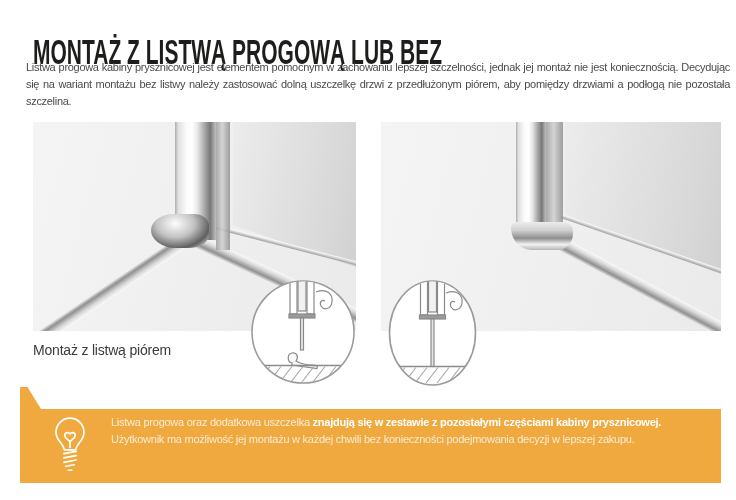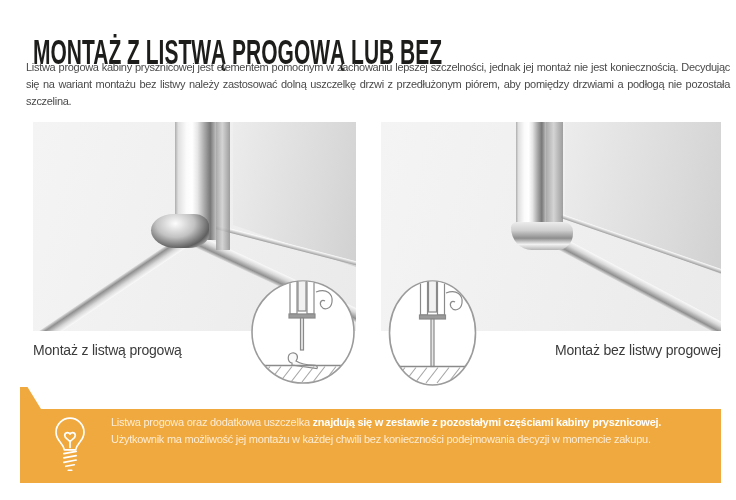--- a/index.html
+++ b/index.html
@@ -151,38 +151,37 @@
           <path d="M17,104 L29,88.5"></path>
           <path d="M28,104 L40,88.5"></path>
         <path d="M39,104 L51,88.5"></path>
           <path d="M50,104 L62,88.5"></path>
           <path d="M61,104 L73,88.5"></path>
         <path d="M72,104 L84,88.5"></path>
       </g>
     </g>
   </svg>
 
-  <div class="caption" id="captionL">Montaż z listwą progową</div>
-  <div class="caption" id="captionR">Montaż bez listwy progowej</div>
+  <div class="caption" id="captionL">Montaż z listwą piórem</div>
 
   <div class="note">
     <svg class="note-shape" viewBox="0 0 701 96" preserveAspectRatio="none">
       <polygon points="0,0 7.5,0 21,22 701,22 701,96 0,96" fill="#F0A93E"></polygon>
     </svg>
     <svg class="bulb" viewBox="0 0 36 64">
       <g fill="none" stroke="#ffffff" stroke-width="1.8" stroke-linecap="round" stroke-linejoin="round">
         <path d="M18,1.5 C9.8,1.5 3.2,8.1 3.2,16.3 c0,5 2.3,8 4.7,10.9 c1.9,2.3 3.6,4.5 4.1,7.8 h12 c0.5,-3.3 2.2,-5.5 4.1,-7.8 c2.4,-2.9 4.7,-5.9 4.7,-10.9 C32.8,8.1 26.2,1.5 18,1.5 Z"></path>
         <path d="M18,26.5 c-1.2,-2.6 -5.6,-3.1 -5.6,-6.6 c0,-1.9 1.4,-3.2 3,-3.2 c1.2,0 2.1,0.7 2.6,1.7 c0.5,-1 1.4,-1.7 2.6,-1.7 c1.6,0 3,1.3 3,3.2 c0,3.5 -4.4,4 -5.6,6.6 Z"></path>
         <path d="M18,26.5 v6"></path>
         <path d="M11.5,39 l13,-2.4"></path>
         <path d="M11.5,43.6 l13,-2.4"></path>
         <path d="M11.5,48.2 l13,-2.4"></path>
         <path d="M13.5,52.4 l9,-1.6"></path>
         <path d="M16.2,56.6 h3.6"></path>
       </g>
     </svg>
     <div class="note-text">
       <div class="line"><span>Listwa progowa oraz dodatkowa uszczelka</span> <b>znajdują się w zestawie z pozostałymi częściami kabiny prysznicowej.</b></div>
-      <div class="line">Użytkownik ma możliwość jej montażu w każdej chwili bez konieczności podejmowania decyzji w momencie zakupu.</div>
+      <div class="line">Użytkownik ma możliwość jej montażu w każdej chwili bez konieczności podejmowania decyzji w lepszej zakupu.</div>
     </div>
   </div>
 
 </div>
 
 </body></html>

